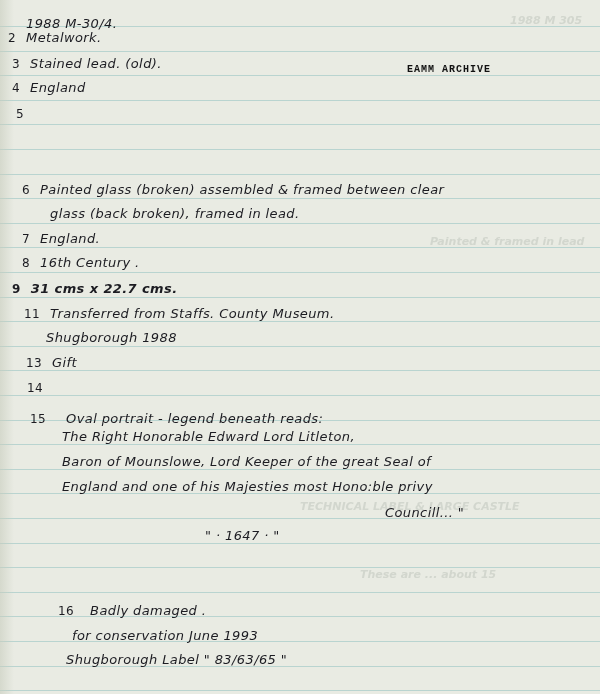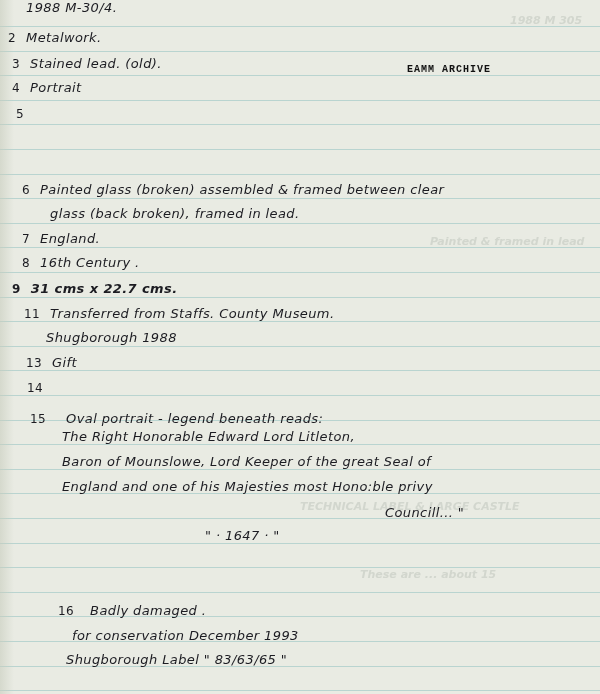--- a/index.html
+++ b/index.html
@@ -76,32 +76,32 @@
 <div class="page">
   <div class="left-shade"></div>
 
   <div class="ghost" style="left:510px;top:14px;">1988 M 305</div>
   <div class="ghost" style="left:430px;top:235px;">Painted &amp; framed in lead</div>
   <div class="ghost" style="left:300px;top:500px;">TECHNICAL LABEL &amp; LARGE CASTLE</div>
   <div class="ghost" style="left:360px;top:568px;">These are  ...  about  15</div>
 
   <div class="stamp">EAMM ARCHIVE</div>
 
-  <div class="line" style="left:26px;top:0;">1988 M-30/4.</div>
+  <div class="line" style="left:26px;top:16px;">1988 M-30/4.</div>
 
   <div class="line" style="left:8px;top:30px;">
     <span class="num">2</span><span>Metalwork.</span>
   </div>
 
   <div class="line" style="left:12px;top:56px;">
     <span class="num">3</span><span>Stained lead. (old).</span>
   </div>
 
   <div class="line" style="left:12px;top:80px;">
-    <span class="num">4</span><span>Portrait</span>
+    <span class="num">4</span><span>England</span>
   </div>
 
   <div class="line" style="left:16px;top:106px;">
     <span class="num">5</span><span></span>
   </div>
 
   <div class="line" style="left:22px;top:182px;">
     <span class="num">6</span><span>Painted glass (broken) assembled &amp; framed between clear</span>
   </div>
   <div class="line" style="left:50px;top:206px;">
@@ -151,18 +151,18 @@
     <span>Councill... "</span>
   </div>
   <div class="line" style="left:205px;top:528px;">
     <span>" · 1647 · "</span>
   </div>
 
   <div class="line" style="left:42px;top:603px;">
     <span class="num" style="margin-right:16px;margin-left:16px;">16</span><span>Badly damaged .</span>
   </div>
   <div class="line" style="left:72px;top:628px;">
-    <span>for conservation December 1993</span>
+    <span>for conservation June 1993</span>
   </div>
   <div class="line" style="left:66px;top:652px;">
     <span>Shugborough Label " 83/63/65 "</span>
   </div>
 </div>
 
 </body></html>

